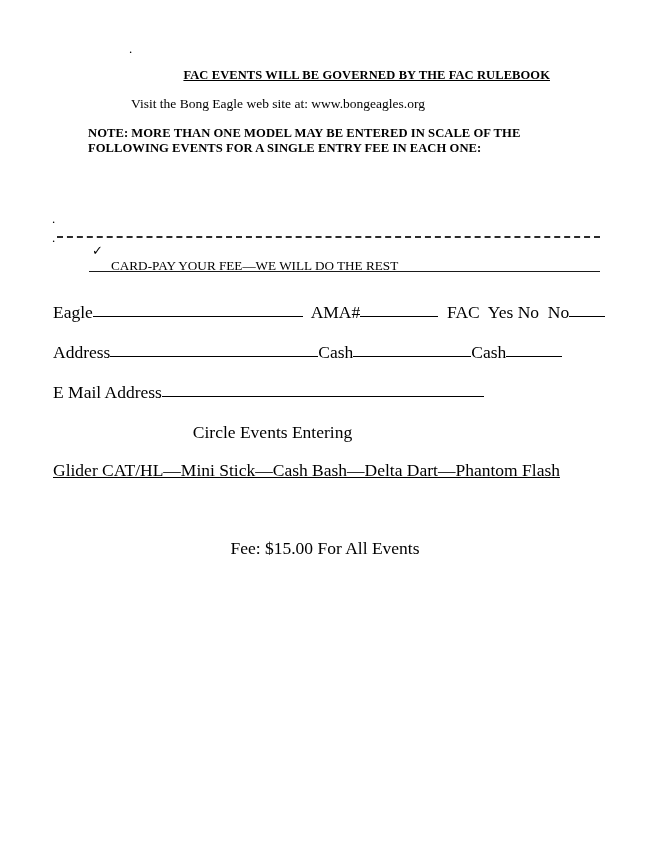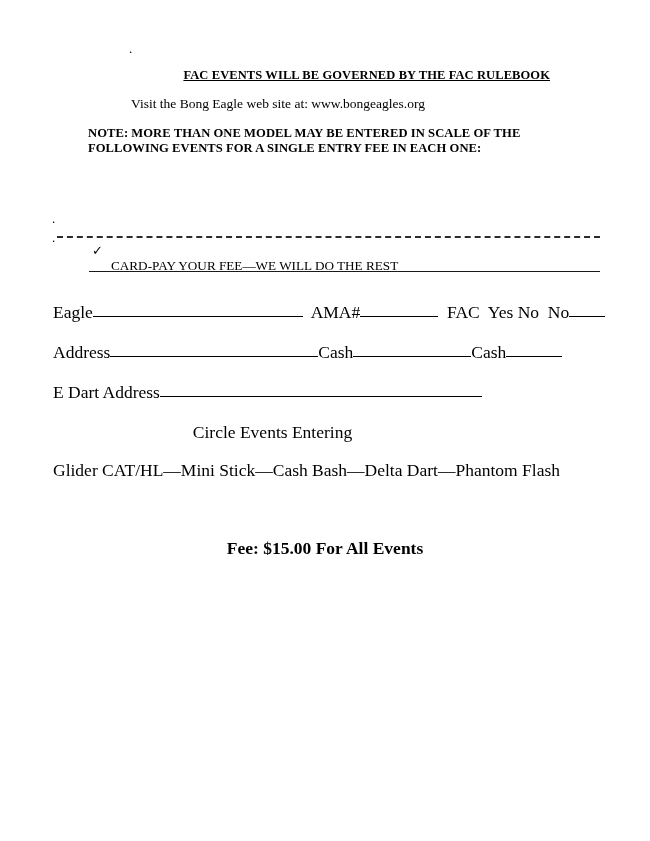--- a/index.html
+++ b/index.html
@@ -135,31 +135,30 @@
     width: 545px;
     text-align: center;
     font-size: 17.5px;
   }
   .ev-line {
     position: absolute;
     left: 53px;
     font-size: 17.5px;
     white-space: pre;
   }
-  .ev1 { top: 460px; }
+  .ev1 { top: 460px; text-decoration: underline; }
   .ev2 { top: 499px; }
 
   .fee-line {
     position: absolute;
     top: 538px;
     left: 0;
     width: 650px;
     text-align: center;
     font-size: 17.5px;
-    font-weight: bold;
   }
 </style>
 </head>
 <body>
 
 <div class="page">
 
   <span class="stray-dot" id="stray-0" style="left: 129px; top: 42px;">.</span>
   <span class="stray-dot" id="stray-1" style="left: 52px; top: 212px;">.</span>
   <span class="stray-dot" id="stray-2" style="left: 52px; top: 231px;">.</span>
@@ -174,20 +173,20 @@
   <div class="dashed-rule"></div>
   <div class="solid-rule"></div>
 
   <div class="check-wrap">
     <span class="check-mark">✓</span>
     <div class="check-text"><br><span>CARD-PAY YOUR FEE—WE WILL DO THE REST</span></div>
   </div>
 
   <div class="form-line fl-name" id="row-name-row"><span>Eagle</span><span class="blank" style="width: 210px;"></span><span>  AMA#</span><span class="blank" style="width: 78px;"></span><span>  FAC  Yes No  No</span><span class="blank" style="width: 36px;"></span></div>
   <div class="form-line fl-addr" id="row-address-row"><span>Address</span><span class="blank" style="width: 208px;"></span><span>Cash</span><span class="blank" style="width: 118px;"></span><span>Cash</span><span class="blank" style="width: 56px;"></span></div>
-  <div class="form-line fl-email" id="row-email-row"><span>E Dart Address</span><span class="blank" style="width: 322px;"></span></div>
+  <div class="form-line fl-email" id="row-email-row"><span>E Mail Address</span><span class="blank" style="width: 322px;"></span></div>
 
   <div class="circle-title">Circle Events Entering</div>
   <div class="ev-line ev1">Glider CAT/HL—Mini Stick—Cash Bash—Delta Dart—Phantom Flash</div>
 
   <div class="fee-line">Fee: $15.00 For All Events</div>
 
 </div>
 
 </body></html>

